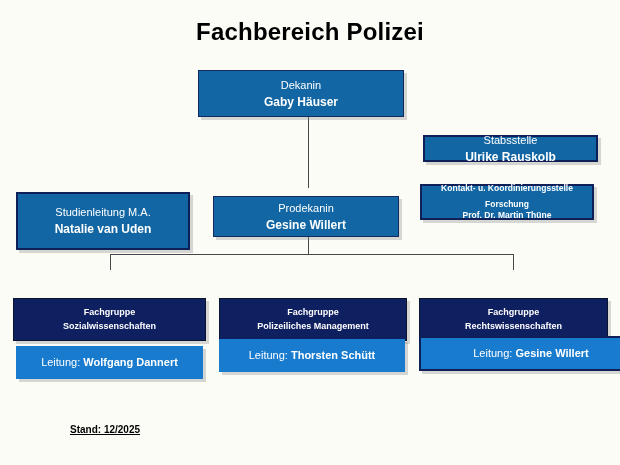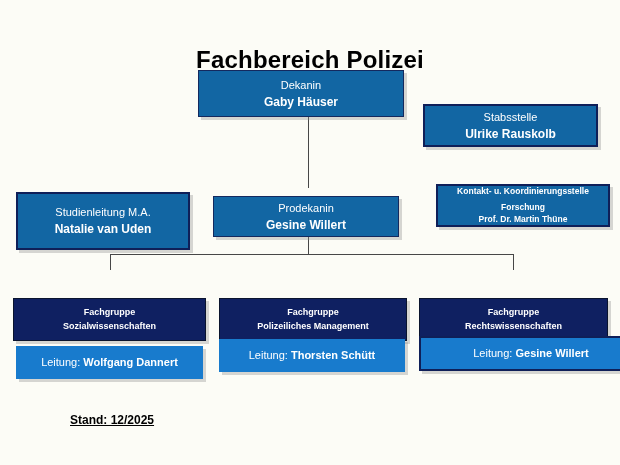--- a/index.html
+++ b/index.html
@@ -8,21 +8,20 @@
     background:#fcfcf6;
     font-family:"Liberation Sans", sans-serif;
     position:relative;
     overflow:hidden;
   }
   .canvas{position:absolute;inset:0;}
   .page-title{
     position:absolute;left:0;top:18px;width:620px;
     text-align:center;font-size:24px;font-weight:bold;color:#000;
     letter-spacing:.2px;
-    margin-top:28px;
   }
   .box{
     position:absolute;
     display:flex;flex-direction:column;justify-content:center;align-items:center;
     color:#fff;text-align:right;
     box-shadow:3px 3px 0 rgba(140,140,140,0.35);
     box-sizing:border-box;
   }
   .mid{background:#1266a3;border:1px solid #14295e;}
   .navy{background:#0f2061;border:1px solid #0a142e;margin-top:28px;}
@@ -32,22 +31,22 @@
   .person{font-size:12px;font-weight:bold;line-height:1.35;}
   .small-line{font-size:8.5px;font-weight:bold;line-height:1.3;}
   .gap-b{margin-bottom:5px;}
   .fg-line{font-size:9px;font-weight:bold;line-height:1.45;}
   .leitung-row{font-size:11px;line-height:1;}
   .leitung-row .name{font-weight:bold;}
   .line{position:absolute;background:#474747;}
   .line.v{width:1px;}
   .line.h{height:1px;}
   .stand{
-    position:absolute;left:70px;top:413px;
-    font-size:12px;font-weight:bold;color:#000;
+    position:absolute;left:70px;top:424px;
+    font-size:10px;font-weight:bold;color:#000;
     text-decoration:underline;
   }
 </style>
 </head>
 <body>
 
 <div class="canvas">
 
   <div class="page-title">Fachbereich Polizei</div>
 
@@ -55,36 +54,36 @@
   <div class="line v" style="left:308px;top:228px;height:27px"></div>
   <div class="line h" style="left:110px;top:254px;width:404px"></div>
   <div class="line v" style="left:110px;top:254px;height:16px"></div>
   <div class="line v" style="left:513px;top:254px;height:16px"></div>
 
   <div class="box mid" style="left:198px;top:70px;width:206px;height:47px">
     <div class="role">Dekanin</div>
     <div class="person">Gaby Häuser</div>
   </div>
 
-  <div class="box mid bordered" style="left:423px;top:104px;width:175px;height:43px">
+  <div class="box mid bordered" style="left:423px;top:135px;width:175px;height:27px">
     <div class="role">Stabsstelle</div>
     <div class="person">Ulrike Rauskolb</div>
   </div>
 
   <div class="box mid bordered" style="left:16px;top:192px;width:174px;height:58px">
     <div class="role">Studienleitung M.A.</div>
     <div class="person">Natalie van Uden</div>
   </div>
 
   <div class="box mid" style="left:213px;top:196px;width:186px;height:41px">
     <div class="role">Prodekanin</div>
     <div class="person">Gesine Willert</div>
   </div>
 
-  <div class="box mid bordered" style="left:436px;top:184px;width:174px;height:43px">
+  <div class="box mid bordered" style="left:420px;top:184px;width:174px;height:36px">
     <div class="small-line gap-b">Kontakt- u. Koordinierungsstelle</div>
     <div class="small-line">Forschung</div>
     <div class="small-line">Prof. Dr. Martin Thüne</div>
   </div>
 
   <div class="box navy" style="left:13px;top:270px;width:193px;height:43px">
     <div class="fg-line">Fachgruppe</div>
     <div class="fg-line">Sozialwissenschaften</div>
   </div>
 

